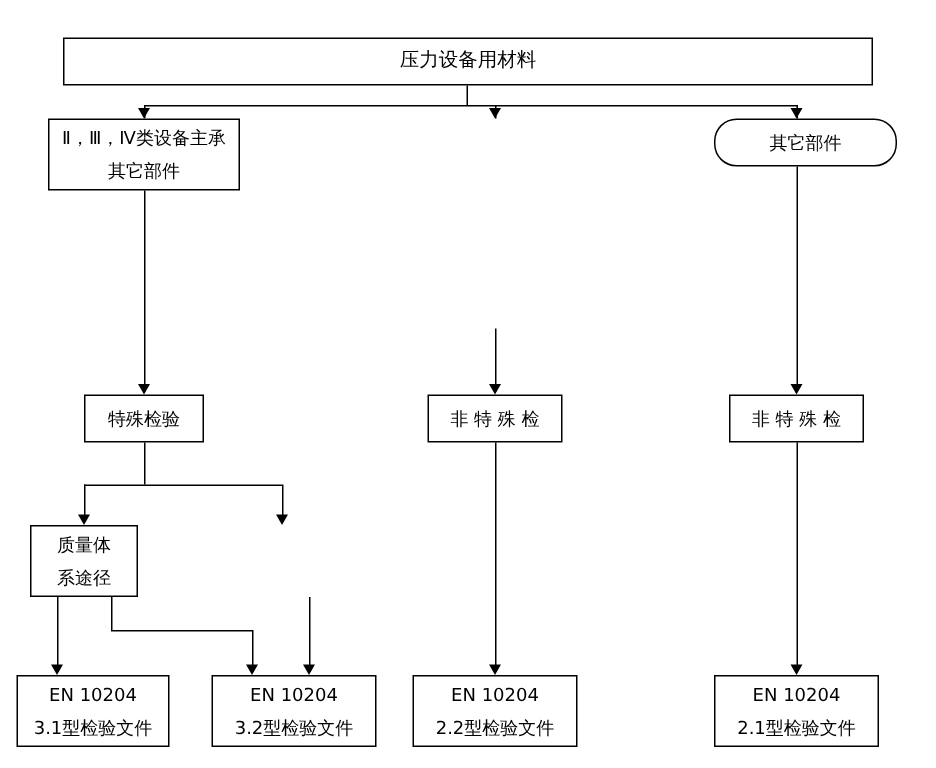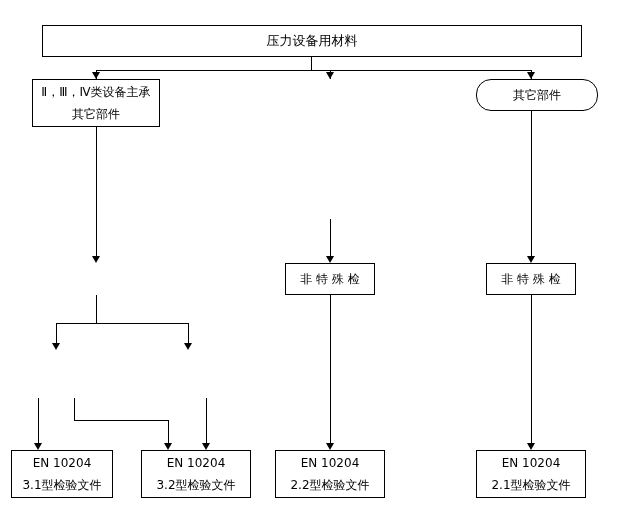--- a/index.html
+++ b/index.html
@@ -69,32 +69,35 @@
 
   <div class="line vline" style="left:96px; top:127px; height:134px;"></div>
   <div class="arrow" style="left:92px; top:256px;"></div>
 
   <div class="line vline" style="left:330px; top:219px; height:42px;"></div>
   <div class="arrow" style="left:326px; top:256px;"></div>
 
   <div class="line vline" style="left:531px; top:111px; height:150px;"></div>
   <div class="arrow" style="left:527px; top:256px;"></div>
 
+  <div class="box" style="left:56px; top:263px; width:80px; height:32px;">特殊检验</div>
 
   <div class="box" style="left:285px; top:263px; width:90px; height:32px;">非 特 殊 检</div>
 
   <div class="box" style="left:486px; top:263px; width:90px; height:32px;">非 特 殊 检</div>
 
   <div class="line vline" style="left:96px; top:295px; height:28px;"></div>
   <div class="line hline" style="left:56px; top:323px; width:132px;"></div>
   <div class="line vline" style="left:56px; top:323px; height:25px;"></div>
   <div class="arrow" style="left:52px; top:343px;"></div>
   <div class="line vline" style="left:188px; top:323px; height:25px;"></div>
   <div class="arrow" style="left:184px; top:343px;"></div>
 
+  <div class="box" style="left:20px; top:350px; width:72px; height:48px;">质量体
+系途径</div>
 
 
   <div class="line vline" style="left:38px; top:398px; height:50px;"></div>
   <div class="arrow" style="left:34px; top:443px;"></div>
 
   <div class="line vline" style="left:74px; top:398px; height:22px;"></div>
   <div class="line hline" style="left:74px; top:420px; width:94px;"></div>
   <div class="line vline" style="left:168px; top:420px; height:28px;"></div>
   <div class="arrow" style="left:164px; top:443px;"></div>
 

